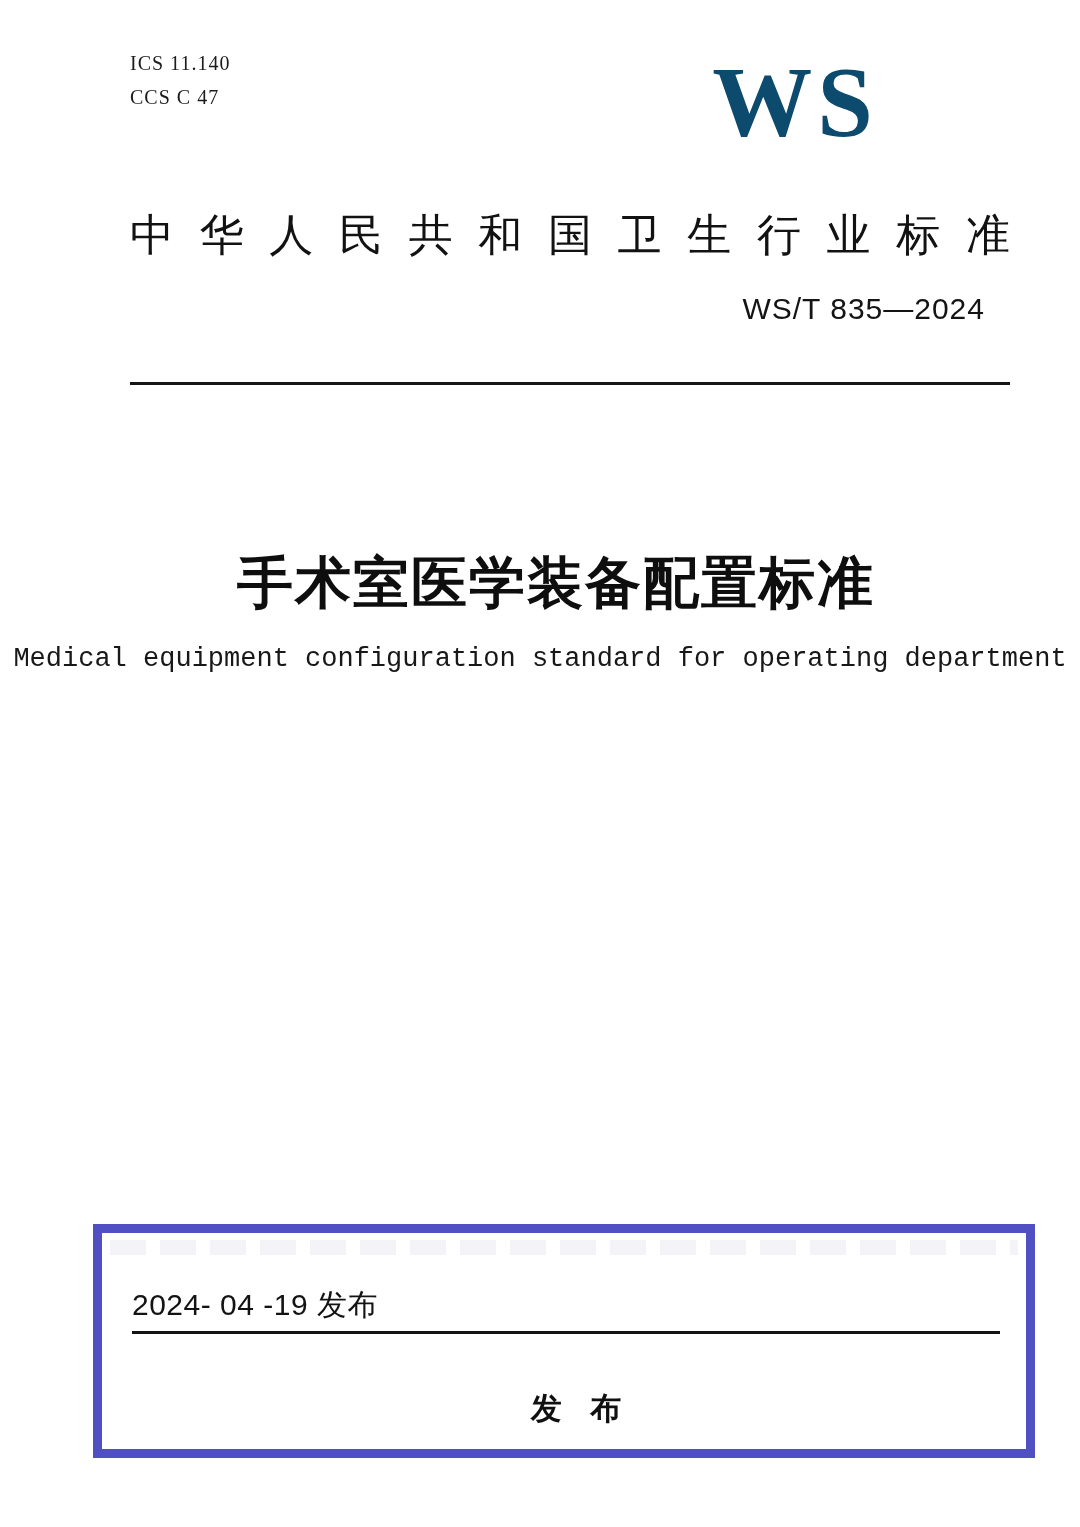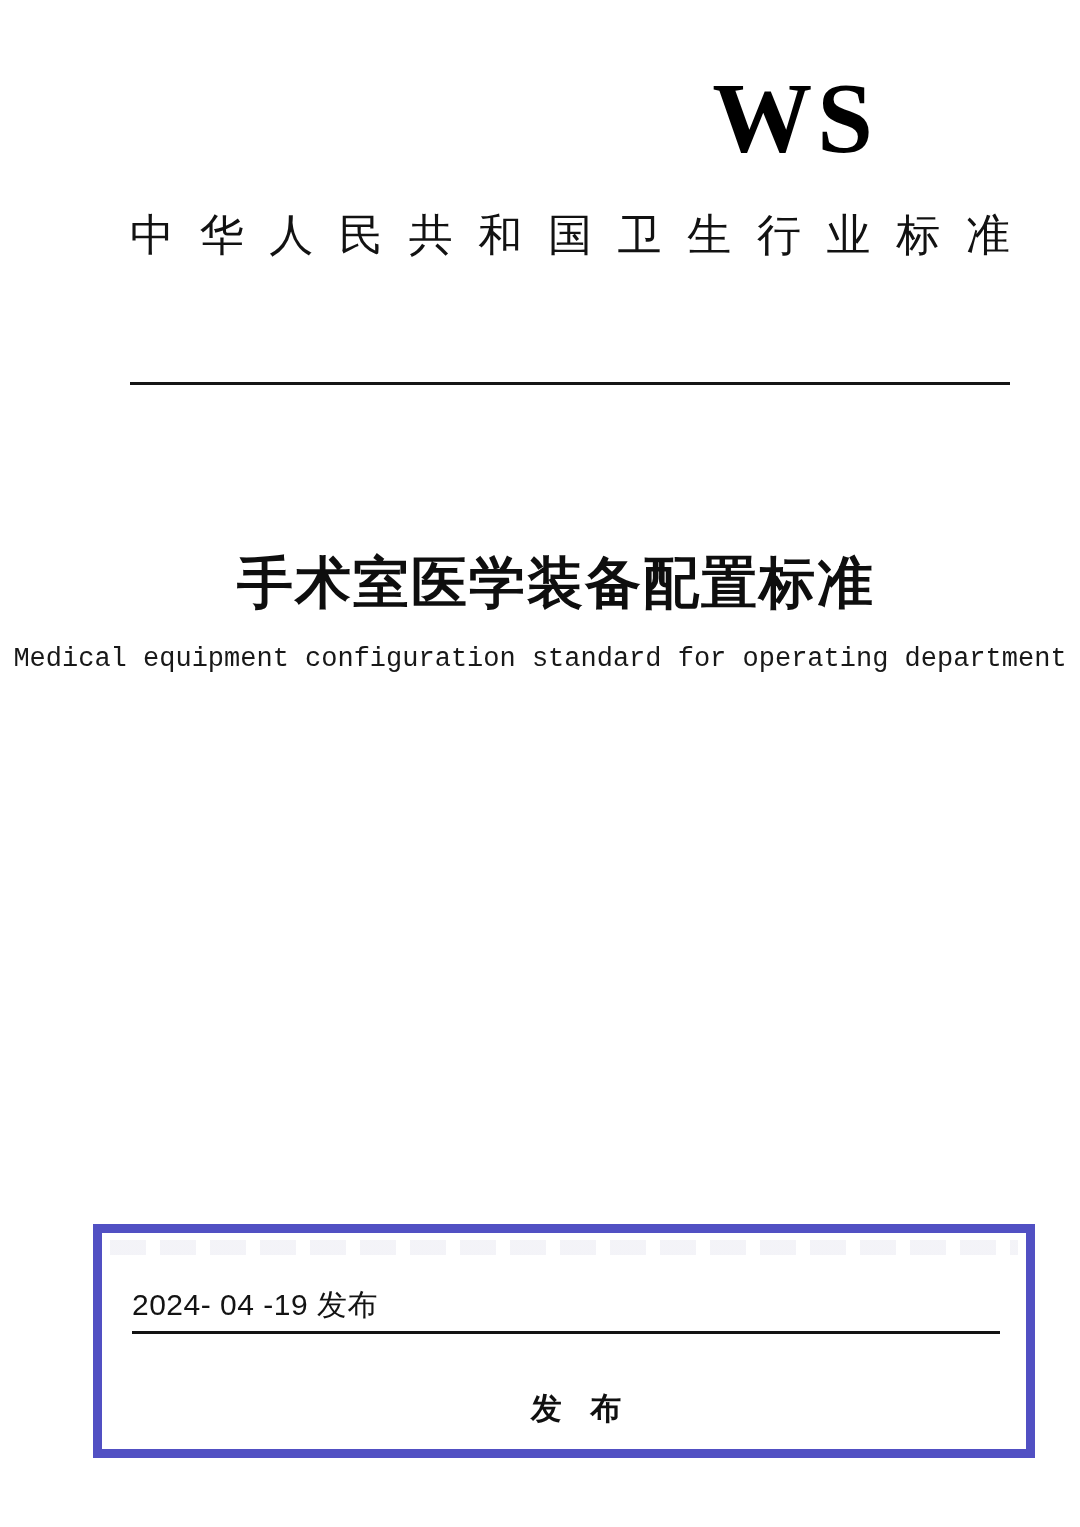--- a/index.html
+++ b/index.html
@@ -26,29 +26,29 @@
     font-size: 20px;
     line-height: 34px;
     letter-spacing: 1px;
     color: #1b1b1b;
   }
 
   
   .ws-logo {
     position: absolute;
     left: 660px;
-    top: 68px;
+    top: 52px;
     width: 270px;
     text-align: center;
     font-family: "Liberation Serif", "DejaVu Serif", serif;
     font-weight: 700;
     font-size: 100px;
     line-height: 1;
     letter-spacing: 5px;
-    color: #000000;
+    color: #0c4a6e;
   }
 
   
   .heading {
     position: absolute;
     left: 130px;
     top: 206px;
     width: 880px;
     display: flex;
     justify-content: space-between;
@@ -151,39 +151,44 @@
   .publish-action {
     margin-left: 34px;
     letter-spacing: 10px;
   }
 </style>
 </head>
 <body>
 
 <div class="page">
 
+  <div class="ics-block">
+    <div>ICS 11.140</div>
+    <div>CCS C 47</div>
+  </div>
 
   <div class="ws-logo">WS</div>
 
   <div class="heading">
       <span>中</span>
       <span>华</span>
       <span>人</span>
       <span>民</span>
       <span>共</span>
       <span>和</span>
       <span>国</span>
       <span>卫</span>
       <span>生</span>
       <span>行</span>
       <span>业</span>
       <span>标</span>
       <span>准</span>
     </div>
 
+  <div class="std-number">WS/T 835—2024</div>
 
   <div class="rule"></div>
 
   <div class="title-zh">手术室医学装备配置标准</div>
 
   <div class="title-en">Medical equipment configuration standard for operating department</div>
 
   <div class="footer-box" style="border-color: rgb(81, 80, 195);">
     <div class="footer-watermark"></div>
     <div class="footer-dates">

